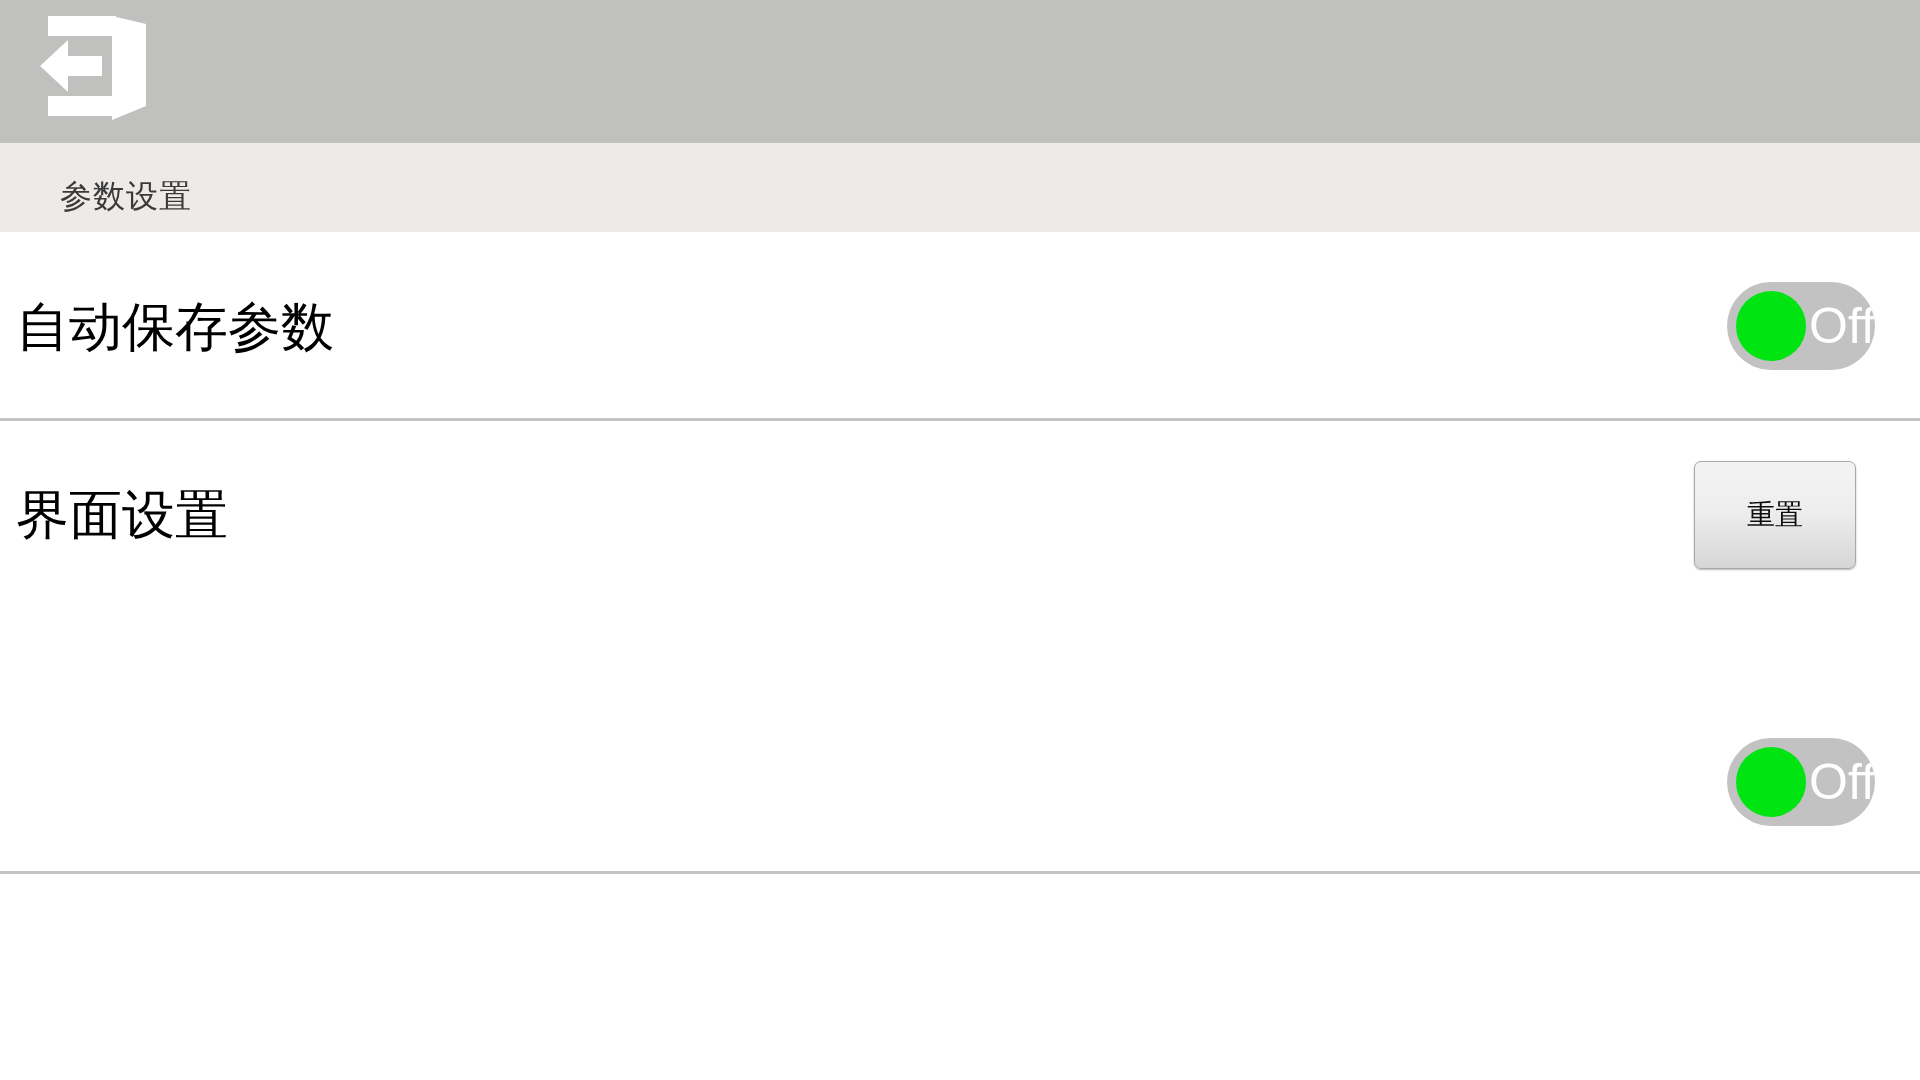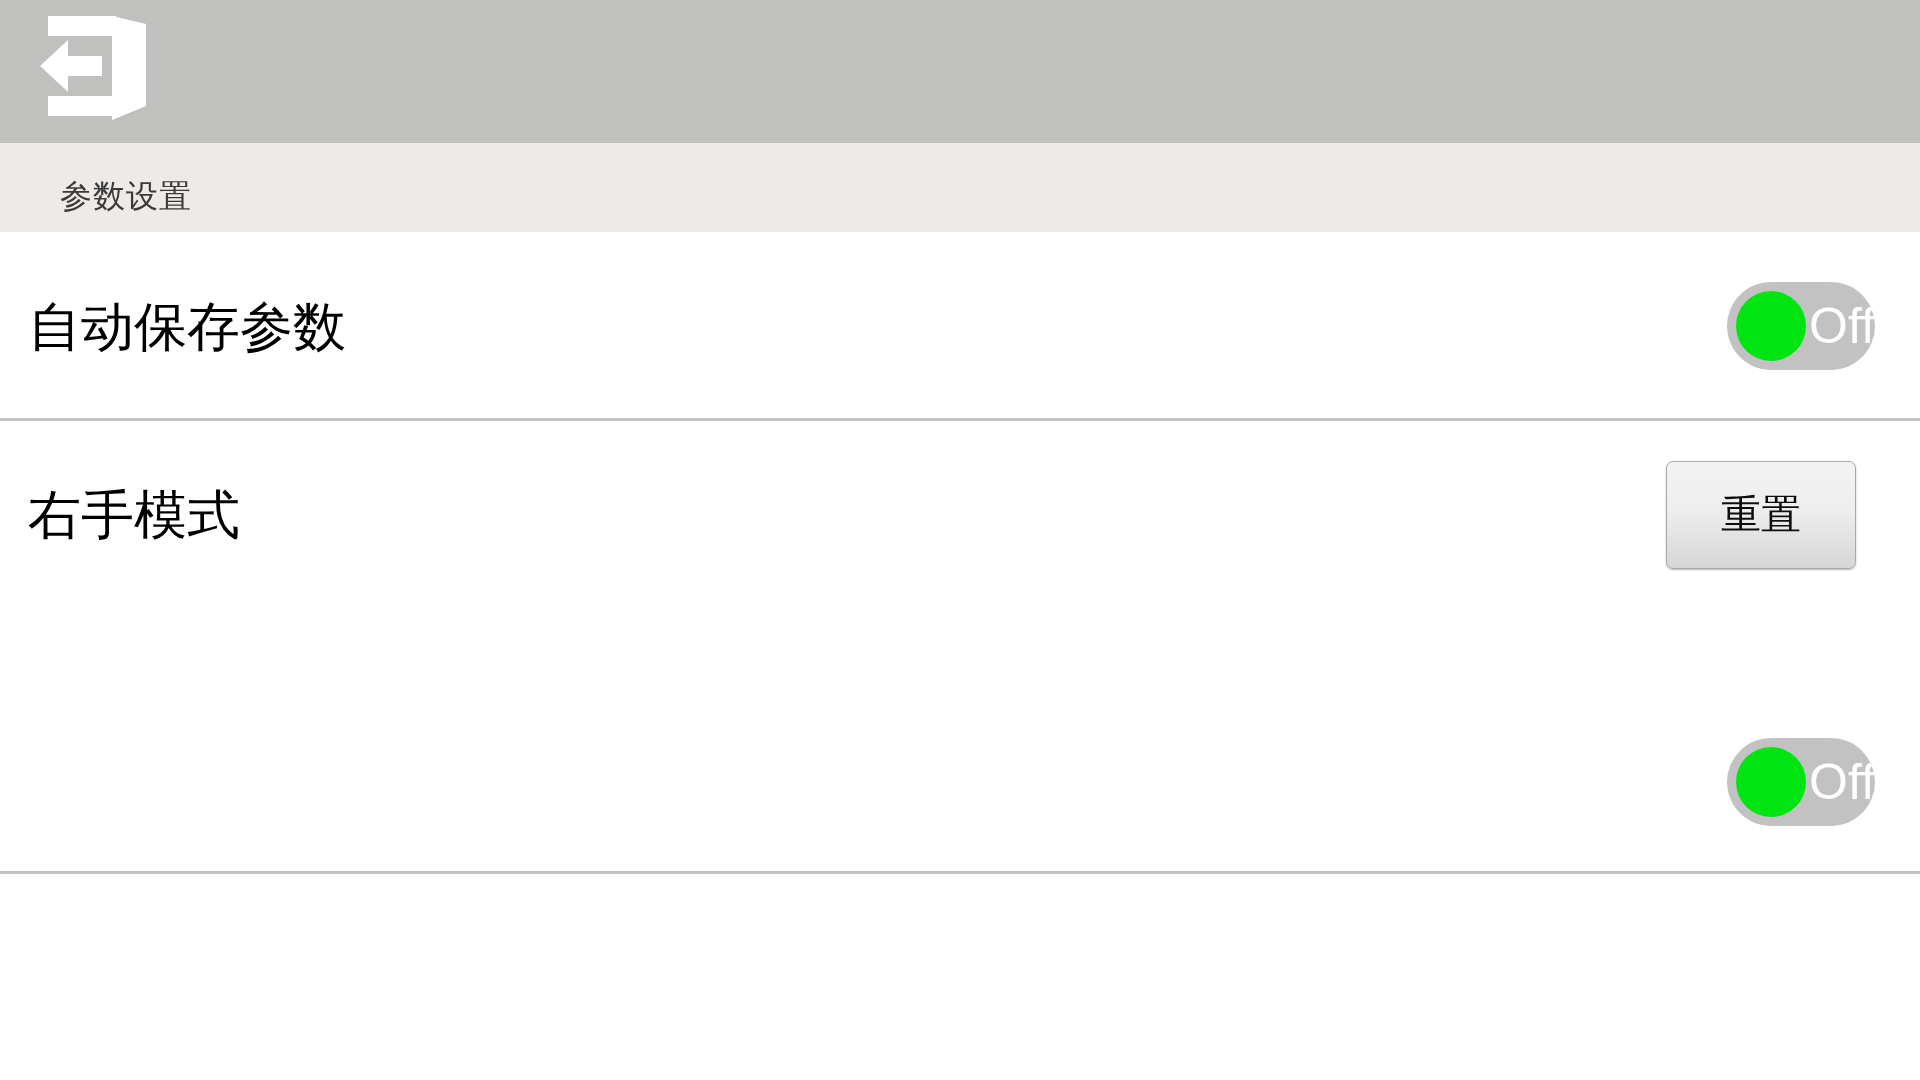--- a/index.html
+++ b/index.html
@@ -84,21 +84,21 @@
     display: flex;
     align-items: center;
     box-sizing: border-box;
   }
 
   #row-autosave { top: 232px;  height: 188px; }
   #row-finetune { top: 421px;  height: 187px; }
   #row-righthand{ top: 692px;  height: 180px; }
 
   .row-label {
-    padding-left: 28px;
+    padding-left: 16px;
     font-size: 53px;
     color: #000000;
     font-weight: 400;
     line-height: 1;
     white-space: nowrap;
   }
 
   .row-control {
     margin-left: auto;
     display: flex;
@@ -149,27 +149,27 @@
     color: #ffffff;
     white-space: nowrap;
     letter-spacing: 0px;
   }
 
   #toggle-autosave-wrap  { padding-right: 45px; }
   #toggle-righthand-wrap { padding-right: 45px; }
 
   
   .push-button {
-    width: 190px;
+    width: 162px;
     height: 108px;
     border: 1px solid #a8a8a8;
     border-radius: 7px;
     background: linear-gradient(to bottom, #f3f3f3 0%, #eeeeee 45%, #e2e2e2 72%, #d6d6d6 100%);
     box-shadow: 0 1px 2px rgba(0,0,0,0.28);
-    font-size: 40px;
+    font-size: 28px;
     color: #0d0d0d;
     display: flex;
     align-items: center;
     justify-content: center;
     cursor: pointer;
     box-sizing: border-box;
     font-family: "Liberation Sans", "DejaVu Sans", sans-serif;
   }
 
   #reset-wrap { padding-right: 64px; }
@@ -217,21 +217,21 @@
       <span class="toggle">
         <span class="knob"></span>
         <span class="toggle-text">Off</span>
       </span>
     </span>
   </div>
 
   <div class="divider" id="divider-1"></div>
 
   <div class="row" id="row-finetune">
-    <span class="row-label">右手模式</span>
+    <span class="row-label">界面设置</span>
     <span class="row-control" id="reset-wrap">
       <span class="push-button">重置</span>
     </span>
   </div>
 
 
   <div class="row" id="row-righthand">
     <span class="row-control" id="toggle-righthand-wrap">
       <span class="toggle">
         <span class="knob"></span>

